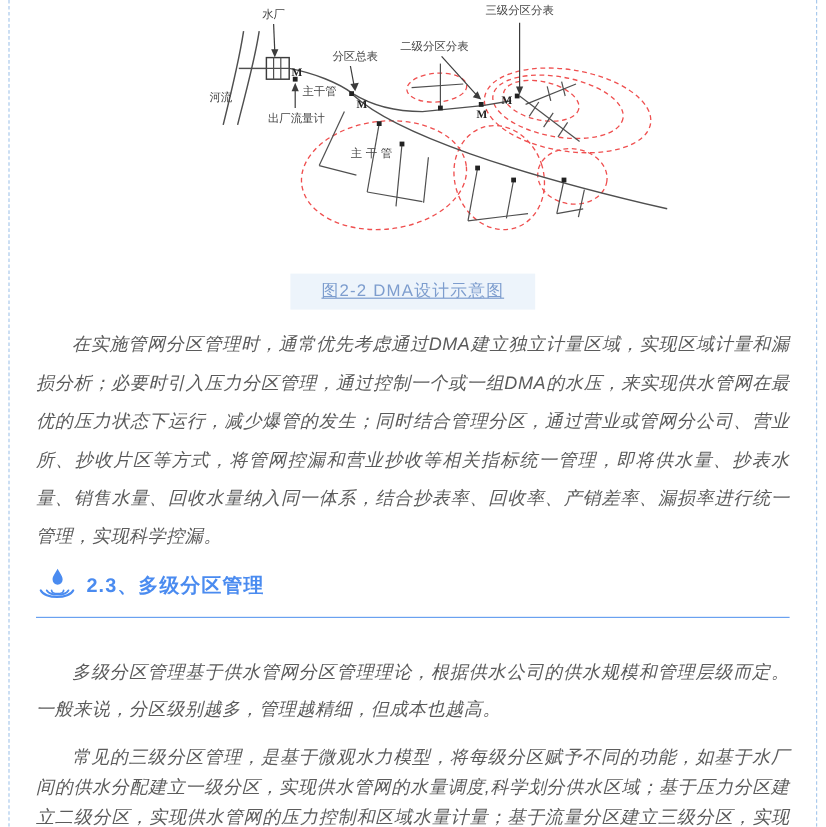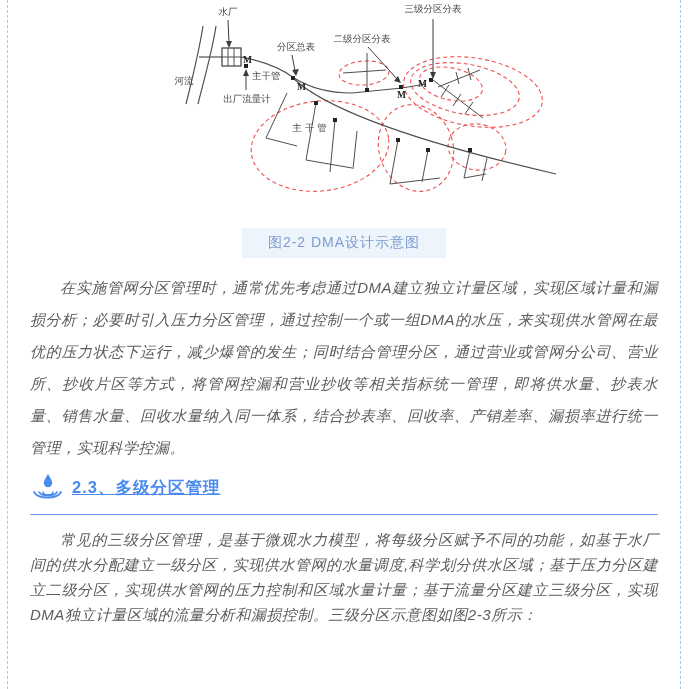--- a/index.html
+++ b/index.html
@@ -15,31 +15,31 @@
   .diagram text{font-size:9.5px;fill:#454545;}
   .diagram text.mlab{font-family:"Liberation Serif","DejaVu Serif",serif;font-weight:bold;font-size:9.5px;fill:#222;}
   .diagram .pipe{stroke:#4f4f4f;stroke-width:1.2;fill:none;}
   .diagram .thin{stroke:#4f4f4f;stroke-width:1;fill:none;}
   .diagram .zone{stroke:#ef4f4f;stroke-width:1.1;fill:none;stroke-dasharray:4 3;}
   .diagram .node{fill:#222;}
   .diagram .ptr{stroke:#3c3c3c;stroke-width:1;fill:none;}
   .diagram .head{fill:#3c3c3c;}
   .caption{
     width:fit-content;margin:2px auto 0;background:#edf4fb;color:#7d9dce;
-    font-size:14px;padding:6px 26px;letter-spacing:1px;
+    font-size:14px;padding:6px 26px;letter-spacing:1px;text-decoration:underline;
   }
   .para{
     margin:14px 30px 0;color:#5b5b5b;font-size:15px;line-height:32px;
     text-align:justify;text-indent:2em;letter-spacing:0.5px;font-style:italic;
   }
   .sect{
     margin:8px 30px 0;display:flex;align-items:center;gap:8px;
     padding-bottom:10px;border-bottom:1px solid #6aa1f0;
   }
-  .sect-title{color:#4a8bf0;font-size:16.5px;font-weight:bold;letter-spacing:1px;text-decoration:underline;}
+  .sect-title{color:#4a8bf0;font-size:16.5px;font-weight:bold;letter-spacing:1px;}
   .p2{margin-top:30px;line-height:31px;}
   .p3{margin-top:12px;line-height:25px;}
   .drop-icon{display:block;}
 </style>
 </head>
 <body>
 
 <div class="edge left"></div>
 <div class="edge right"></div>
 
@@ -142,16 +142,17 @@
   <div class="sect">
     <svg class="drop-icon" width="34" height="32" viewBox="0 0 34 32">
       <path d="M18,2 C15.8,6 13.8,8.2 13.8,11 a4.2,4.2 0 0 0 8.4,0 C22.2,8.2 20.2,6 18,2 Z" fill="#4a8bf0"></path>
       <path d="M4,20 a14,7.5 0 0 0 27,0" stroke="#4a8bf0" stroke-width="1.8" fill="none" stroke-linecap="round"></path>
       <path d="M9,20 a9.5,5.2 0 0 0 18,0" stroke="#4a8bf0" stroke-width="1.6" fill="none" stroke-linecap="round"></path>
       <path d="M13,20 a5,2.8 0 0 0 10,0" stroke="#4a8bf0" stroke-width="1.5" fill="none" stroke-linecap="round"></path>
     </svg>
     <span class="sect-title">2.3、多级分区管理</span>
   </div>
 
+  <p class="para p2">多级分区管理基于供水管网分区管理理论，根据供水公司的供水规模和管理层级而定。一般来说，分区级别越多，管理越精细，但成本也越高。</p>
 
   <p class="para p3">常见的三级分区管理，是基于微观水力模型，将每级分区赋予不同的功能，如基于水厂间的供水分配建立一级分区，实现供水管网的水量调度,科学划分供水区域；基于压力分区建立二级分区，实现供水管网的压力控制和区域水量计量；基于流量分区建立三级分区，实现DMA独立计量区域的流量分析和漏损控制。三级分区示意图如图2-3所示：</p>
 
 </div>
 
 </body></html>

